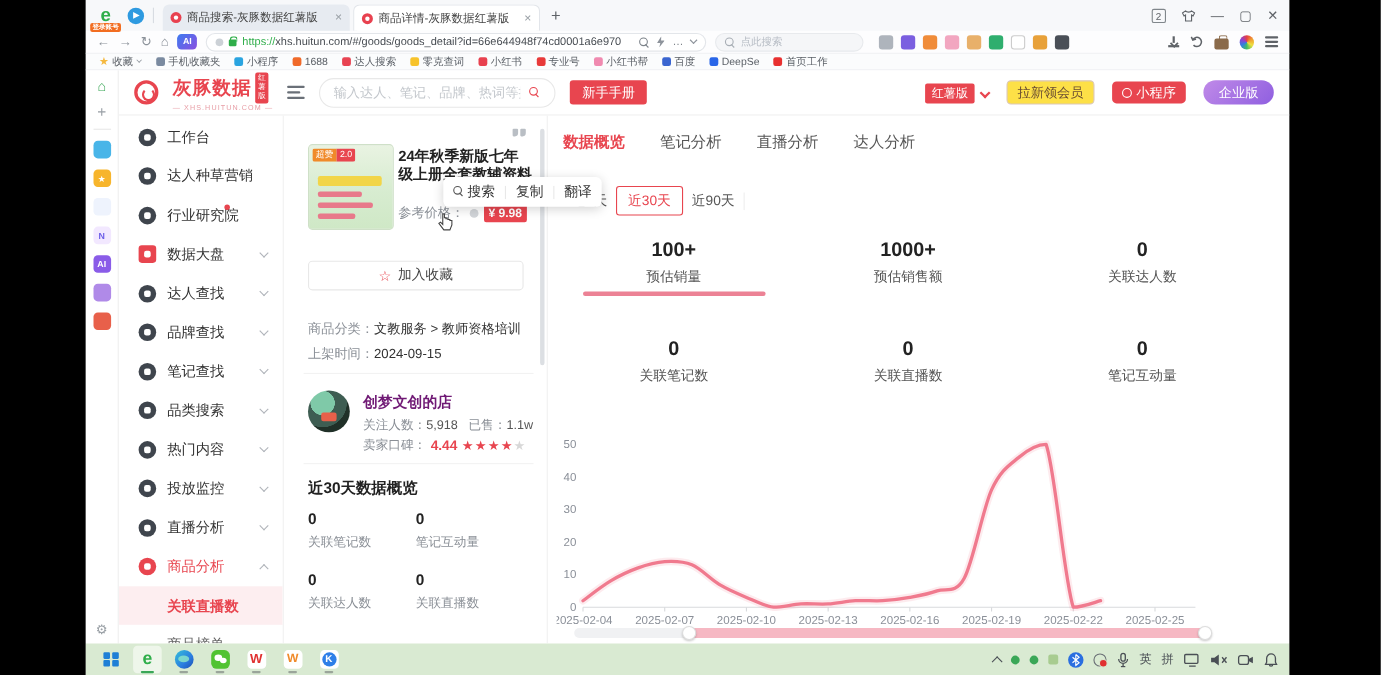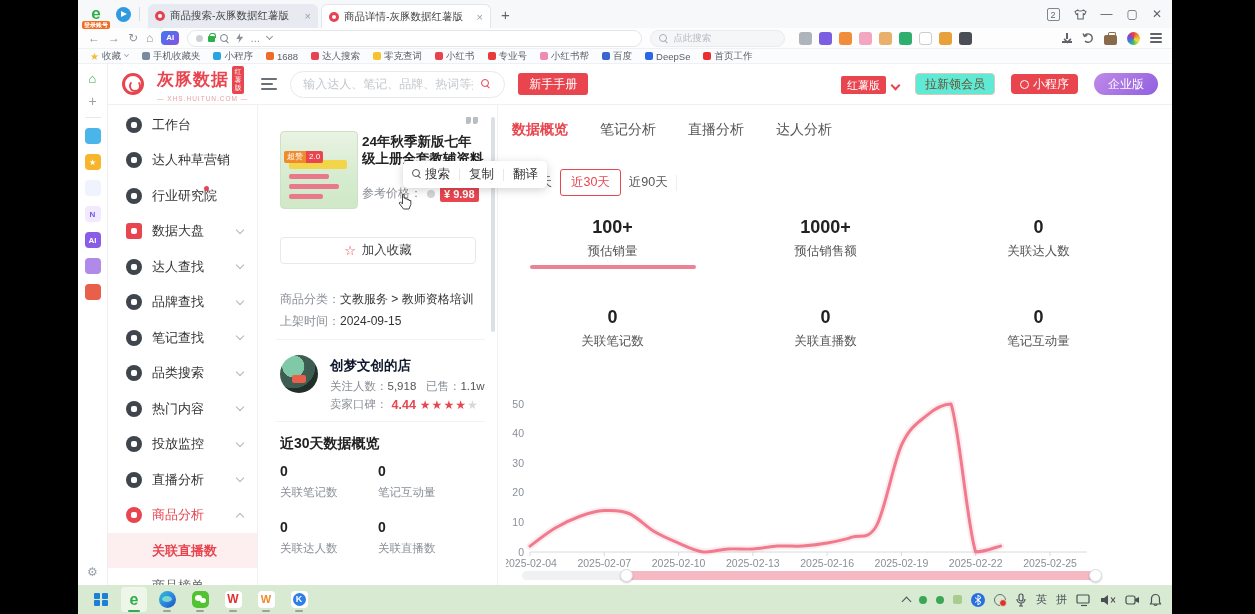--- a/index.html
+++ b/index.html
@@ -82,21 +82,21 @@
   .collapse{width:16px;height:12px;display:flex;flex-direction:column;justify-content:space-between;}
   .collapse i{height:1.6px;background:#6a7078;border-radius:1px;}
   .collapse i:nth-child(2){width:70%;}
   .hsearch{width:215px;height:27px;border:1px solid #e8e8e8;border-radius:14px;display:flex;align-items:center;padding:0 12px;gap:8px;}
   .hsearch .ph{flex:1;font-size:12px;color:#c3c7cc;white-space:nowrap;overflow:hidden;}
   .hsearch .mag{color:#e8454f;width:11px;height:11px;}
   .btn-red{background:#e8454f;color:#fff;font-size:12px;border-radius:3px;padding:5px 11px;line-height:1;}
   .hdr-right{margin-left:auto;display:flex;align-items:center;gap:16px;}
   .vtag{background:#e8454f;color:#fff;font-size:11px;border-radius:2px;padding:3px 6px;line-height:1;}
   .vchev{display:inline-block;width:7px;height:7px;border-right:2px solid #e8454f;border-bottom:2px solid #e8454f;transform:rotate(45deg);margin:-2px 0 0 6px;}
-  .btn-outline{border:1px solid #dcc8b8;color:#6b4e32;font-size:12px;border-radius:4px;padding:4px 9px;line-height:1;background:#5eead4;}
+  .btn-outline{border:1px solid #dcc8b8;color:#6b4e32;font-size:12px;border-radius:4px;padding:4px 9px;line-height:1;background:#fde047;}
   .btn-mini{background:#e8454f;color:#fff;font-size:12px;border-radius:4px;padding:4px 9px;line-height:1;display:flex;align-items:center;gap:4px;}
   .btn-mini .mdot{width:9px;height:9px;border:1.4px solid #fff;border-radius:50%;}
   .btn-ent{background:linear-gradient(135deg,#c08ae8,#8f5fe0);color:#fff;font-size:12px;border-radius:12px;padding:5px 14px;line-height:1;}
 
   .appbody{flex:1;display:flex;position:relative;overflow:hidden;}
   .sidenav{width:150px;border-right:1px solid #f0f0f0;padding-top:2px;flex:none;overflow:hidden;}
   .snitem{height:35.5px;display:flex;align-items:center;padding:0 14px 0 18px;gap:10px;font-size:13px;color:#333;position:relative;}
   .snicon{width:16px;height:16px;border-radius:50%;background:#3f454d;flex:none;position:relative;}
   .snicon::after{content:"";position:absolute;left:5px;top:5px;width:6px;height:6px;background:#fff;border-radius:2px;}
   .snicon.red{background:#e8454f;border-radius:3px;}
@@ -107,42 +107,42 @@
   .snchev{width:6px;height:6px;border-right:1.5px solid #b0b4ba;border-bottom:1.5px solid #b0b4ba;transform:rotate(45deg);margin-top:-3px;}
   .snchev.up{transform:rotate(225deg);margin-top:3px;}
   .snsub{height:35px;display:flex;align-items:center;padding-left:44px;font-size:13px;color:#666;}
   .snsub.active{background:#fdeef0;color:#e8454f;font-weight:bold;}
 
   
   .midpanel{width:240px;border-right:1px solid #f0f0f0;position:relative;flex:none;font-size:12px;}
   .pimg{position:absolute;left:22px;top:26px;width:78px;height:78px;border-radius:4px;background:linear-gradient(180deg,#e9f3e2 0%,#d7ecd0 55%,#cfe8c6 100%);border:1px solid #cfe0c8;overflow:hidden;}
   .pimg .yline{position:absolute;left:8px;top:28px;width:58px;height:9px;background:#f2d548;border-radius:2px;}
   .pimg .rline{position:absolute;left:8px;width:40px;height:5px;background:#e8798a;border-radius:2px;}
-  .pbadge{position:absolute;left:3px;top:19px;display:flex;font-size:8px;line-height:1;border-radius:2px;overflow:hidden;z-index:2;}
+  .pbadge{position:absolute;left:3px;top:3px;display:flex;font-size:8px;line-height:1;border-radius:2px;overflow:hidden;z-index:2;}
   .pbadge .b1{background:#f08a2a;color:#fff;padding:2px 3px;}
   .pbadge .b2{background:#e8454f;color:#fff;padding:2px 3px;}
   .ptitle{position:absolute;left:104px;top:28px;width:122px;font-size:13.5px;font-weight:bold;color:#222;line-height:17px;max-height:34px;overflow:hidden;}
   .pricerow{position:absolute;left:104px;top:80px;display:flex;align-items:center;gap:5px;}
   .plabel{color:#8a8f96;font-size:12px;}
   .gdot{width:8px;height:8px;border-radius:50%;background:#d2d5d9;}
   .pricebadge{background:#e8454f;color:#fff;font-size:11px;font-weight:bold;padding:2px 4px;border-radius:2px;}
   .quoteicon{position:absolute;left:208px;top:12px;display:flex;gap:2px;}
   .quoteicon i{width:5px;height:7px;background:#b9bec4;border-radius:1px 1px 3px 1px;}
   .selpopup{position:absolute;left:145px;top:56px;z-index:60;background:#fff;border-radius:5px;box-shadow:0 2px 10px rgba(0,0,0,.18);display:flex;align-items:center;padding:5px 9px;gap:9px;font-size:12.5px;color:#333;white-space:nowrap;}
   .selpopup .psep{width:1px;height:12px;background:#e8e8e8;}
   .selpopup .mag{color:#555;}
   .cursor{position:absolute;left:140px;top:88px;z-index:70;}
   .favbtn{position:absolute;left:22px;top:132px;width:196px;height:27px;border:1px solid #e8e8e8;border-radius:4px;display:flex;align-items:center;justify-content:center;gap:6px;font-size:12.5px;color:#444;}
   .favstar{color:#e8454f;font-size:13px;}
   .inforow{position:absolute;left:22px;font-size:12px;color:#333;white-space:nowrap;}
   .inforow .lab{color:#8a8f96;}
   .mdivider{position:absolute;left:18px;right:12px;height:1px;background:#f2f2f2;}
   .avatar{position:absolute;left:22px;top:250px;width:38px;height:38px;border-radius:50%;background:radial-gradient(circle at 35% 30%,#7fc9a8 0 30%,#3e5d52 31% 60%,#203028 61% 100%);overflow:hidden;}
   .avatar::after{content:"";position:absolute;left:12px;top:20px;width:14px;height:8px;background:#e8604a;border-radius:2px;}
-  .shopname{position:absolute;left:72px;top:252px;font-size:13.5px;font-weight:bold;color:#0f172a;}
+  .shopname{position:absolute;left:72px;top:252px;font-size:13.5px;font-weight:bold;color:#701a75;}
   .shopstats{position:absolute;left:72px;top:274px;font-size:11.5px;color:#8a8f96;white-space:nowrap;}
   .shopstats b{color:#555;font-weight:normal;}
   .shoprate{position:absolute;left:72px;top:292px;font-size:11.5px;color:#8a8f96;display:flex;align-items:center;gap:4px;}
   .rateval{color:#e8454f;font-weight:bold;font-size:12.5px;}
   .stars{font-size:12px;letter-spacing:1px;}
   .stars .on{color:#e8454f;}
   .stars .off{color:#d8d8d8;}
   .ov30title{position:absolute;left:22px;top:330px;font-size:14px;font-weight:bold;color:#222;}
   .ovcell{position:absolute;width:95px;}
   .ovcell .v{font-size:14px;font-weight:bold;color:#222;}
@@ -232,20 +232,21 @@
 
   <div class="navrow">
     <span class="navbtn">←</span>
     <span class="navbtn">→</span>
     <span class="navbtn">↻</span>
     <span class="navbtn">⌂</span>
     <span class="aibadge">AI</span>
     <div class="urlbar">
       <span class="udot"></span>
       <span class="lock"></span>
+      <span class="urltxt"><span class="scheme" id="urlScheme">https://</span><span id="urlRest">xhs.huitun.com/#/goods/goods_detail?id=66e644948f74cd0001a6e970</span></span>
       <span class="ubicons">
         <span class="mag"></span>
         <span class="bolt"></span>
         <span>…</span>
         <span class="chev"></span>
       </span>
     </div>
     <div class="qsearch">
       <span class="mag" style="color:#a8aeb5;"></span>
       <span class="ph">点此搜索</span>

